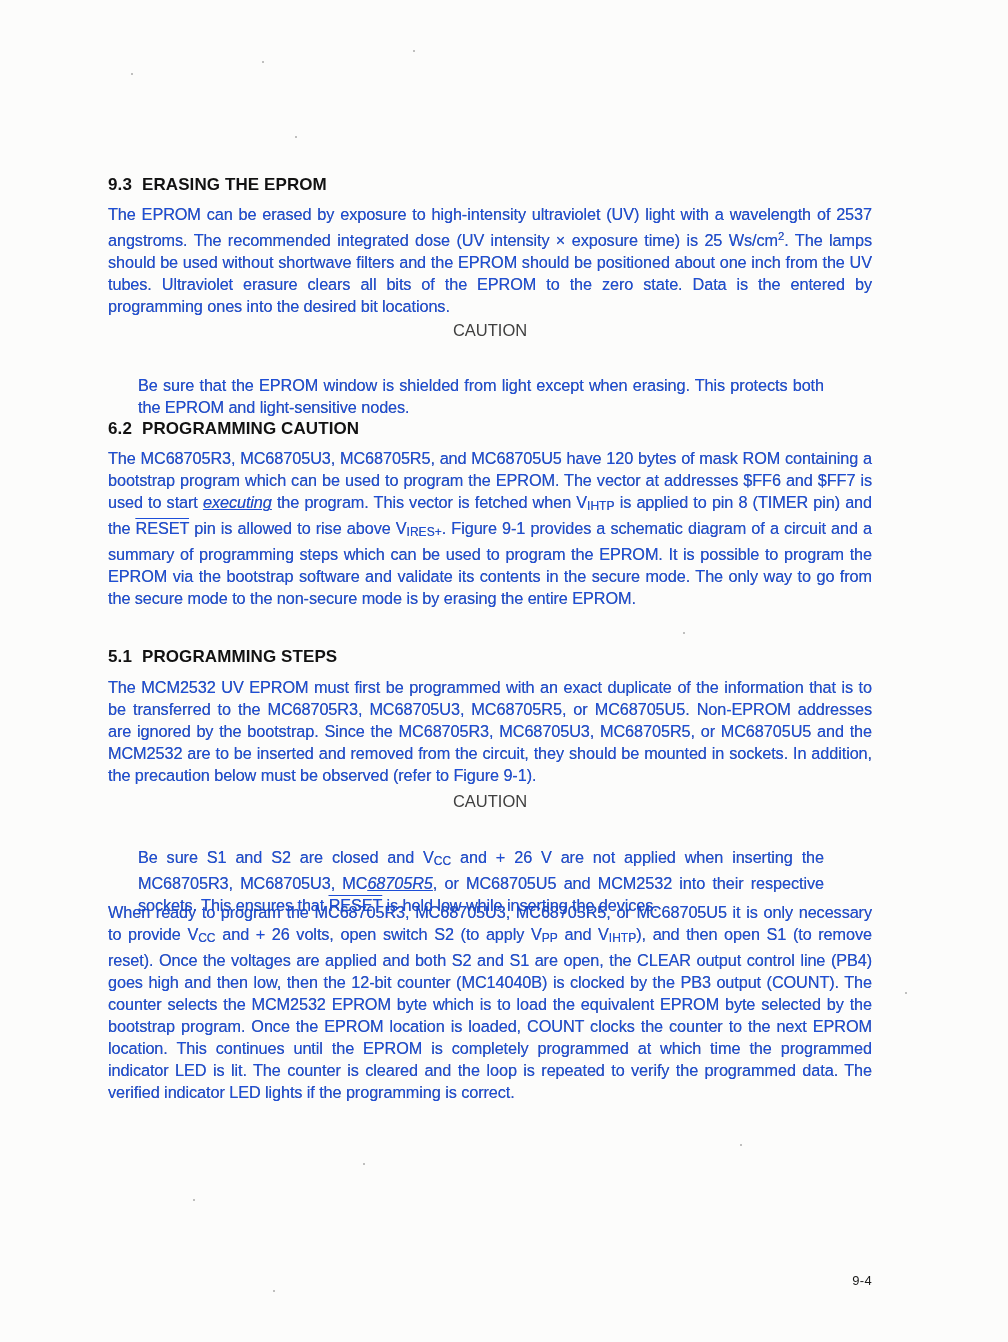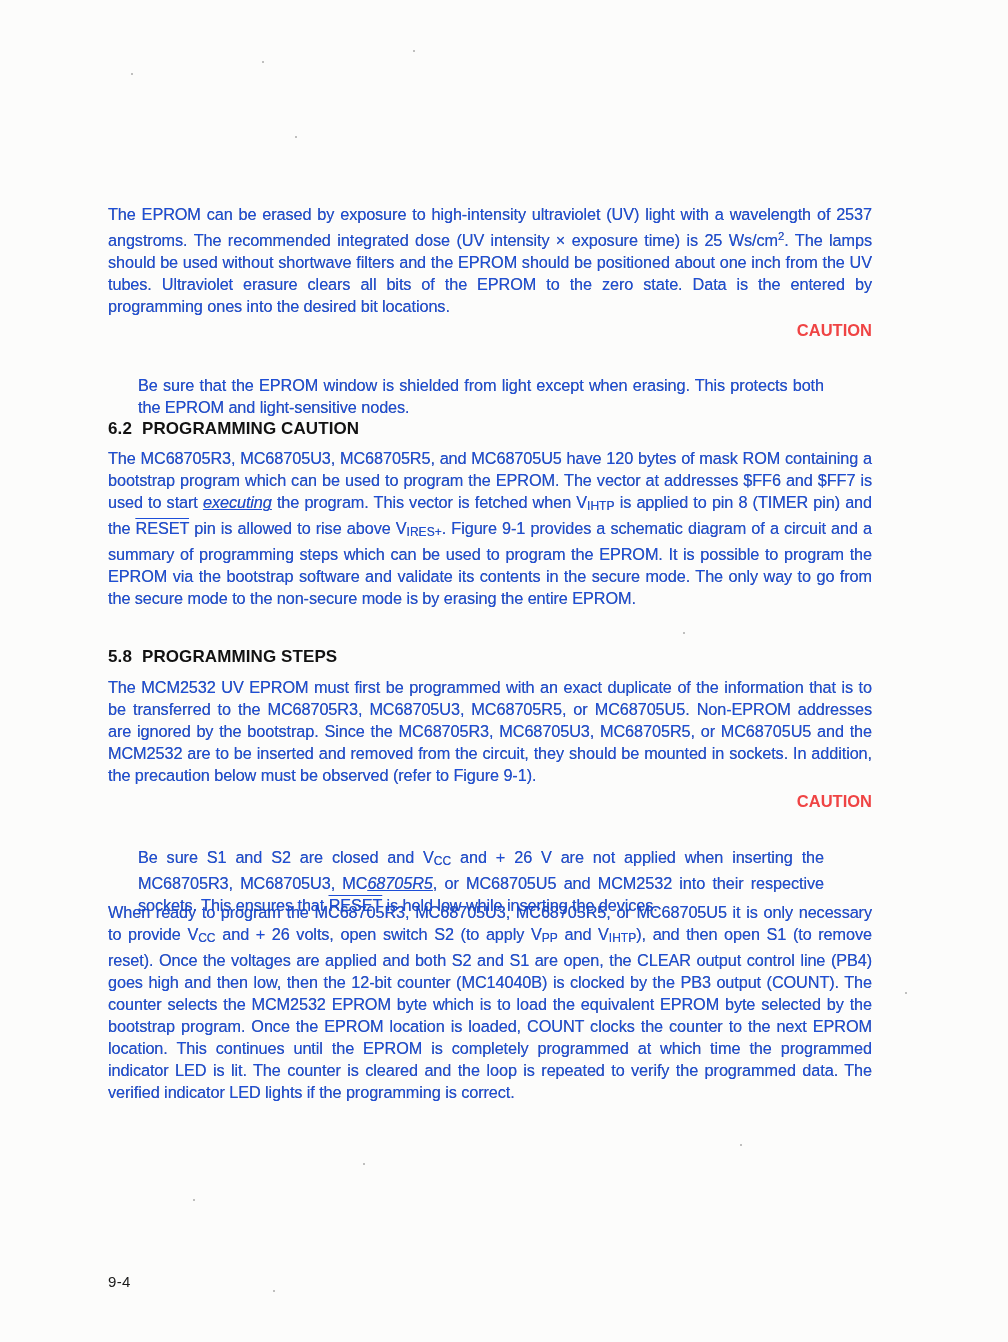--- a/index.html
+++ b/index.html
@@ -36,33 +36,33 @@
   .para {
     font-size: 16.3px;
     line-height: 22px;
     letter-spacing: -0.1px;
     text-align: justify;
     color: #1d4ed8;
     text-shadow: 0 0 0.4px rgba(20,20,20,0.55);
   }
   .caution-head {
     font-size: 16.5px;
-    font-weight: bold;
-    text-align: right;
-    color: #ef4444;
+    font-weight: normal;
+    text-align: center;
+    color: #404040;
   }
   .caution-body {
     left: 30px;
     width: 686px;
     margin-top: 29px;
   }
   .page-number {
-    font-size: 15px;
+    font-size: 13px;
     letter-spacing: 0.3px;
-    text-align: left;
+    text-align: right;
     color: #1a1a1a;
   }
   
   .seg-sub { font-size: 0.74em; vertical-align: -0.18em; letter-spacing: 0; }
   .seg-sup { font-size: 0.7em;  vertical-align: 0.5em;  letter-spacing: 0; }
   .seg-over  { text-decoration: overline;  text-decoration-thickness: 1.4px; }
   .seg-under { text-decoration: underline; text-decoration-thickness: 1.3px; font-style: italic; }
   
   .speck {
     position: absolute;
@@ -83,32 +83,35 @@
   <span class="speck" style="left:295px; top:136px;"></span>
   <span class="speck" style="left:683px; top:632px;"></span>
   <span class="speck" style="left:905px; top:992px;"></span>
   <span class="speck" style="left:740px; top:1144px;"></span>
   <span class="speck" style="left:363px; top:1163px;"></span>
   <span class="speck" style="left:193px; top:1199px;"></span>
   <span class="speck" style="left:273px; top:1290px;"></span>
 
   <div class="content">
 
+    <h2 class="block sec-heading" style="top:175px">
+      <span class="sec-num">9.3</span><span class="sec-title">ERASING THE EPROM</span>
+    </h2>
     <p class="block para" style="top:203px"><span>The EPROM can be erased by exposure to high-intensity ultraviolet (UV) light with a wavelength of 2537 angstroms. The recommended integrated dose (UV intensity × exposure time) is 25 Ws/cm</span><span class="seg-sup">2</span><span>. The lamps should be used without shortwave filters and the EPROM should be positioned about one inch from the UV tubes. Ultraviolet erasure clears all bits of the EPROM to the zero state. Data is the entered by programming ones into the desired bit locations.</span></p>
 
     <h3 class="block caution-head" style="top:321px">CAUTION</h3>
     <p class="block para caution-body" style="top:345px"><span>Be sure that the EPROM window is shielded from light except when erasing. This protects both the EPROM and light-sensitive nodes.</span></p>
 
     <h2 class="block sec-heading" style="top:419px">
       <span class="sec-num">6.2</span><span class="sec-title">PROGRAMMING CAUTION</span>
     </h2>
     <p class="block para" style="top:447px"><span>The MC68705R3, MC68705U3, MC68705R5, and MC68705U5 have 120 bytes of mask ROM containing a bootstrap program which can be used to program the EPROM. The vector at addresses $FF6 and $FF7 is used to start </span><span class="seg-under">executing</span><span> the program. This vector is fetched when V</span><span class="seg-sub">IHTP</span><span> is applied to pin 8 (TIMER pin) and the </span><span class="seg-over">RESET</span><span> pin is allowed to rise above V</span><span class="seg-sub">IRES+</span><span>. Figure 9-1 provides a schematic diagram of a circuit and a summary of programming steps which can be used to program the EPROM. It is possible to program the EPROM via the bootstrap software and validate its contents in the secure mode. The only way to go from the secure mode to the non-secure mode is by erasing the entire EPROM.</span></p>
 
     <h2 class="block sec-heading" style="top:647px">
-      <span class="sec-num">5.8</span><span class="sec-title">PROGRAMMING STEPS</span>
+      <span class="sec-num">5.1</span><span class="sec-title">PROGRAMMING STEPS</span>
     </h2>
     <p class="block para" style="top:676px"><span>The MCM2532 UV EPROM must first be programmed with an exact duplicate of the information that is to be transferred to the MC68705R3, MC68705U3, MC68705R5, or MC68705U5. Non-EPROM addresses are ignored by the bootstrap. Since the MC68705R3, MC68705U3, MC68705R5, or MC68705U5 and the MCM2532 are to be inserted and removed from the circuit, they should be mounted in sockets. In addition, the precaution below must be observed (refer to Figure 9-1).</span></p>
 
     <h3 class="block caution-head" style="top:792px">CAUTION</h3>
     <p class="block para caution-body" style="top:817px"><span>Be sure S1 and S2 are closed and V</span><span class="seg-sub">CC</span><span> and + 26 V are not applied when inserting the MC68705R3, MC68705U3, MC</span><span class="seg-under">68705R5</span><span>, or MC68705U5 and MCM2532 into their respective sockets. This ensures that </span><span class="seg-over">RESET</span><span> is held low while inserting the devices.</span></p>
 
     <p class="block para" style="top:901px"><span>When ready to program the MC68705R3, MC68705U3, MC68705R5, or MC68705U5 it is only necessary to provide V</span><span class="seg-sub">CC</span><span> and + 26 volts, open switch S2 (to apply V</span><span class="seg-sub">PP</span><span> and V</span><span class="seg-sub">IHTP</span><span>), and then open S1 (to remove reset). Once the voltages are applied and both S2 and S1 are open, the CLEAR output control line (PB4) goes high and then low, then the 12-bit counter (MC14040B) is clocked by the PB3 output (COUNT). The counter selects the MCM2532 EPROM byte which is to load the equivalent EPROM byte selected by the bootstrap program. Once the EPROM location is loaded, COUNT clocks the counter to the next EPROM location. This continues until the EPROM is completely programmed at which time the programmed indicator LED is lit. The counter is cleared and the loop is repeated to verify the programmed data. The verified indicator LED lights if the programming is correct.</span></p>
 
     <div class="block page-number" style="top:1273px">9-4</div>
 

